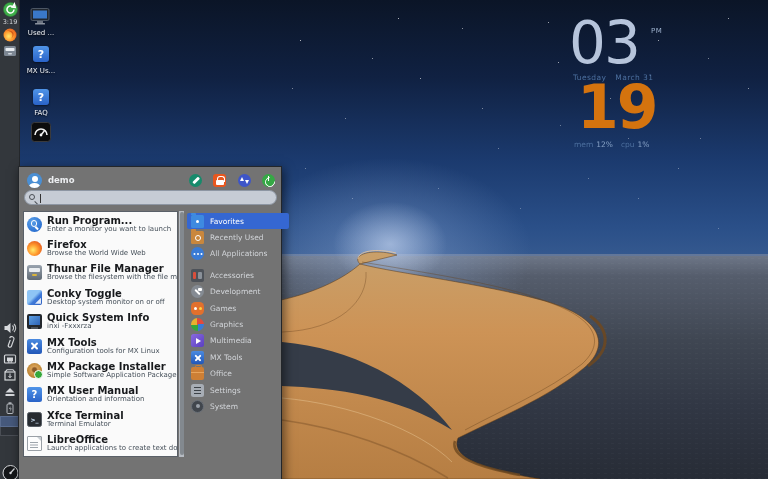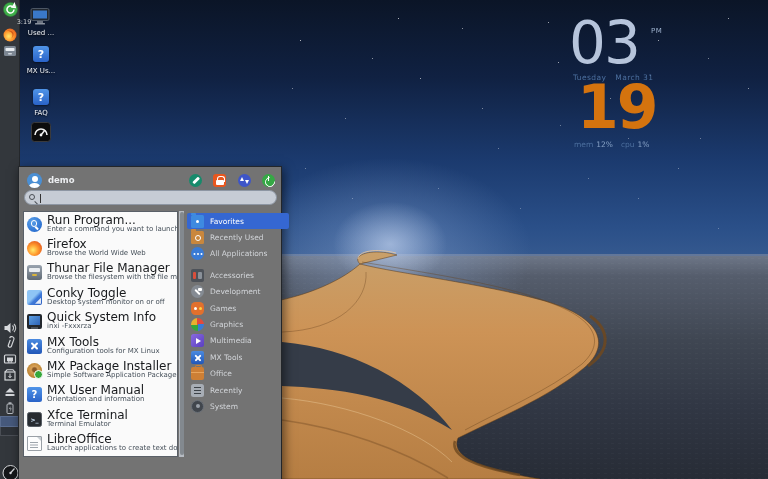--- a/index.html
+++ b/index.html
@@ -47,21 +47,21 @@
   .dicon{position:absolute;}
   .dlabel{position:absolute;left:8px;width:66px;text-align:center;font-size:7px;color:#f0f3f8;
     text-shadow:0 1px 2px rgba(0,0,0,.9);}
   .qbox{width:16px;height:16px;border-radius:3px;background:linear-gradient(180deg,#4f94e8,#2a63c8);
     color:#fff;font-size:11px;font-weight:bold;display:flex;align-items:center;justify-content:center;
     box-shadow:0 1px 2px rgba(0,0,0,.5);}
 
   
   .panel{position:absolute;left:0;top:0;width:20px;height:479px;background:#33373c;border-right:1px solid #24272b;}
   .pitem{position:absolute;left:3px;width:14px;height:14px;}
-  .pclock{position:absolute;left:0;top:18px;width:20px;text-align:center;font-size:6.5px;color:#d5d8db;margin-left:14px;}
+  .pclock{position:absolute;left:0;top:18px;width:20px;text-align:center;font-size:6.5px;color:#d5d8db;}
   .pager{position:absolute;left:0;top:416px;width:20px;}
   .pager .ws1{height:11px;background:#46597c;border:1px solid #5a6d90;}
   .pager .ws2{height:9px;background:#2e3238;border:1px solid #4a4e55;border-top:none;}
 
   
   .menu{position:absolute;left:18px;top:166px;width:264px;height:362px;background:#737373;
     border:1px solid #23262a;box-shadow:2px 3px 10px rgba(0,0,0,.55);}
   .avatar{position:absolute;left:8px;top:6px;width:15px;height:15px;border-radius:50%;background:#4a8fd4;overflow:hidden;}
   .avatar::before{content:"";position:absolute;left:4.5px;top:2.5px;width:6px;height:6px;background:#fff;border-radius:50%;}
   .avatar::after{content:"";position:absolute;left:2px;top:9.5px;width:11px;height:7px;background:#fff;border-radius:50% 50% 0 0;}
@@ -83,21 +83,21 @@
     background:#c6ccd5;border:1px solid #8d96a3;}
   .search input{position:absolute;left:16px;top:1px;width:230px;height:11px;border:none;background:transparent;
     font-size:8px;color:#222;outline:none;padding:0;}
   .mag{position:absolute;left:4px;top:3px;width:6px;height:6px;border:1.3px solid #4a4f55;border-radius:50%;}
   .mag::after{content:"";position:absolute;left:5px;top:5.5px;width:3.5px;height:1.3px;background:#4a4f55;transform:rotate(45deg);transform-origin:0 0;}
   .caret{position:absolute;left:15px;top:3px;width:1px;height:9px;background:#333;}
 
   .applist{position:absolute;left:4px;top:44px;width:155px;height:246px;background:#fafafa;border:1px solid #5a6068;}
   .approw{height:24.4px;display:flex;align-items:center;padding-left:3px;overflow:hidden;}
   .apptext{min-width:0;}
-  .apptitle{font-size:12px;font-weight:normal;color:#17191c;line-height:9px;white-space:nowrap;}
+  .apptitle{font-size:10px;font-weight:bold;color:#17191c;line-height:9px;white-space:nowrap;}
   .appdesc{font-size:7px;color:#46505a;line-height:8px;white-space:nowrap;}
   .vscroll{position:absolute;left:160px;top:44px;width:5px;height:246px;background:#b6bbc2;}
   .vscroll .thumb{position:absolute;left:.5px;top:1px;width:4px;height:243px;background:#83898f;border-radius:2px;}
 
   .cats{position:absolute;left:168px;top:46px;width:102px;}
   .catrow{height:16.4px;display:flex;align-items:center;padding-left:4px;border-radius:2px;}
   .catrow .clabel{font-size:7.5px;color:#d2d5d9;white-space:nowrap;}
   .catrow.selected{background:#3567d2;}
   .catrow.selected .clabel{color:#fff;}
   .catsep{height:5px;}
@@ -335,21 +335,21 @@
       <div class="mag"></div>
       <div class="caret"></div>
       <input type="text" placeholder="" style="">
     </div>
 
     <div class="applist">
       <div class="approw">
         <div class="mi icon-run"></div>
         <div class="apptext">
             <div class="apptitle">Run Program...</div>
-            <div class="appdesc">Enter a command you want to launch</div>
+            <div class="appdesc">Enter a monitor you want to launch</div>
           </div>
       </div>
       <div class="approw">
         <div class="mi icon-firefox"></div>
         <div class="apptext">
             <div class="apptitle">Firefox</div>
             <div class="appdesc">Browse the World Wide Web</div>
           </div>
       </div>
       <div class="approw">
@@ -455,21 +455,21 @@
       <div class="catrow">
         <div class="ci ci-mx"></div>
         <div class="clabel">MX Tools</div>
       </div>
       <div class="catrow">
         <div class="ci ci-office"></div>
         <div class="clabel">Office</div>
       </div>
       <div class="catrow">
         <div class="ci ci-settings"></div>
-        <div class="clabel">Recently</div>
+        <div class="clabel">Settings</div>
       </div>
       <div class="catrow">
         <div class="ci ci-system"></div>
         <div class="clabel">System</div>
       </div>
     </div>
   </div>
 
 </div>
 

